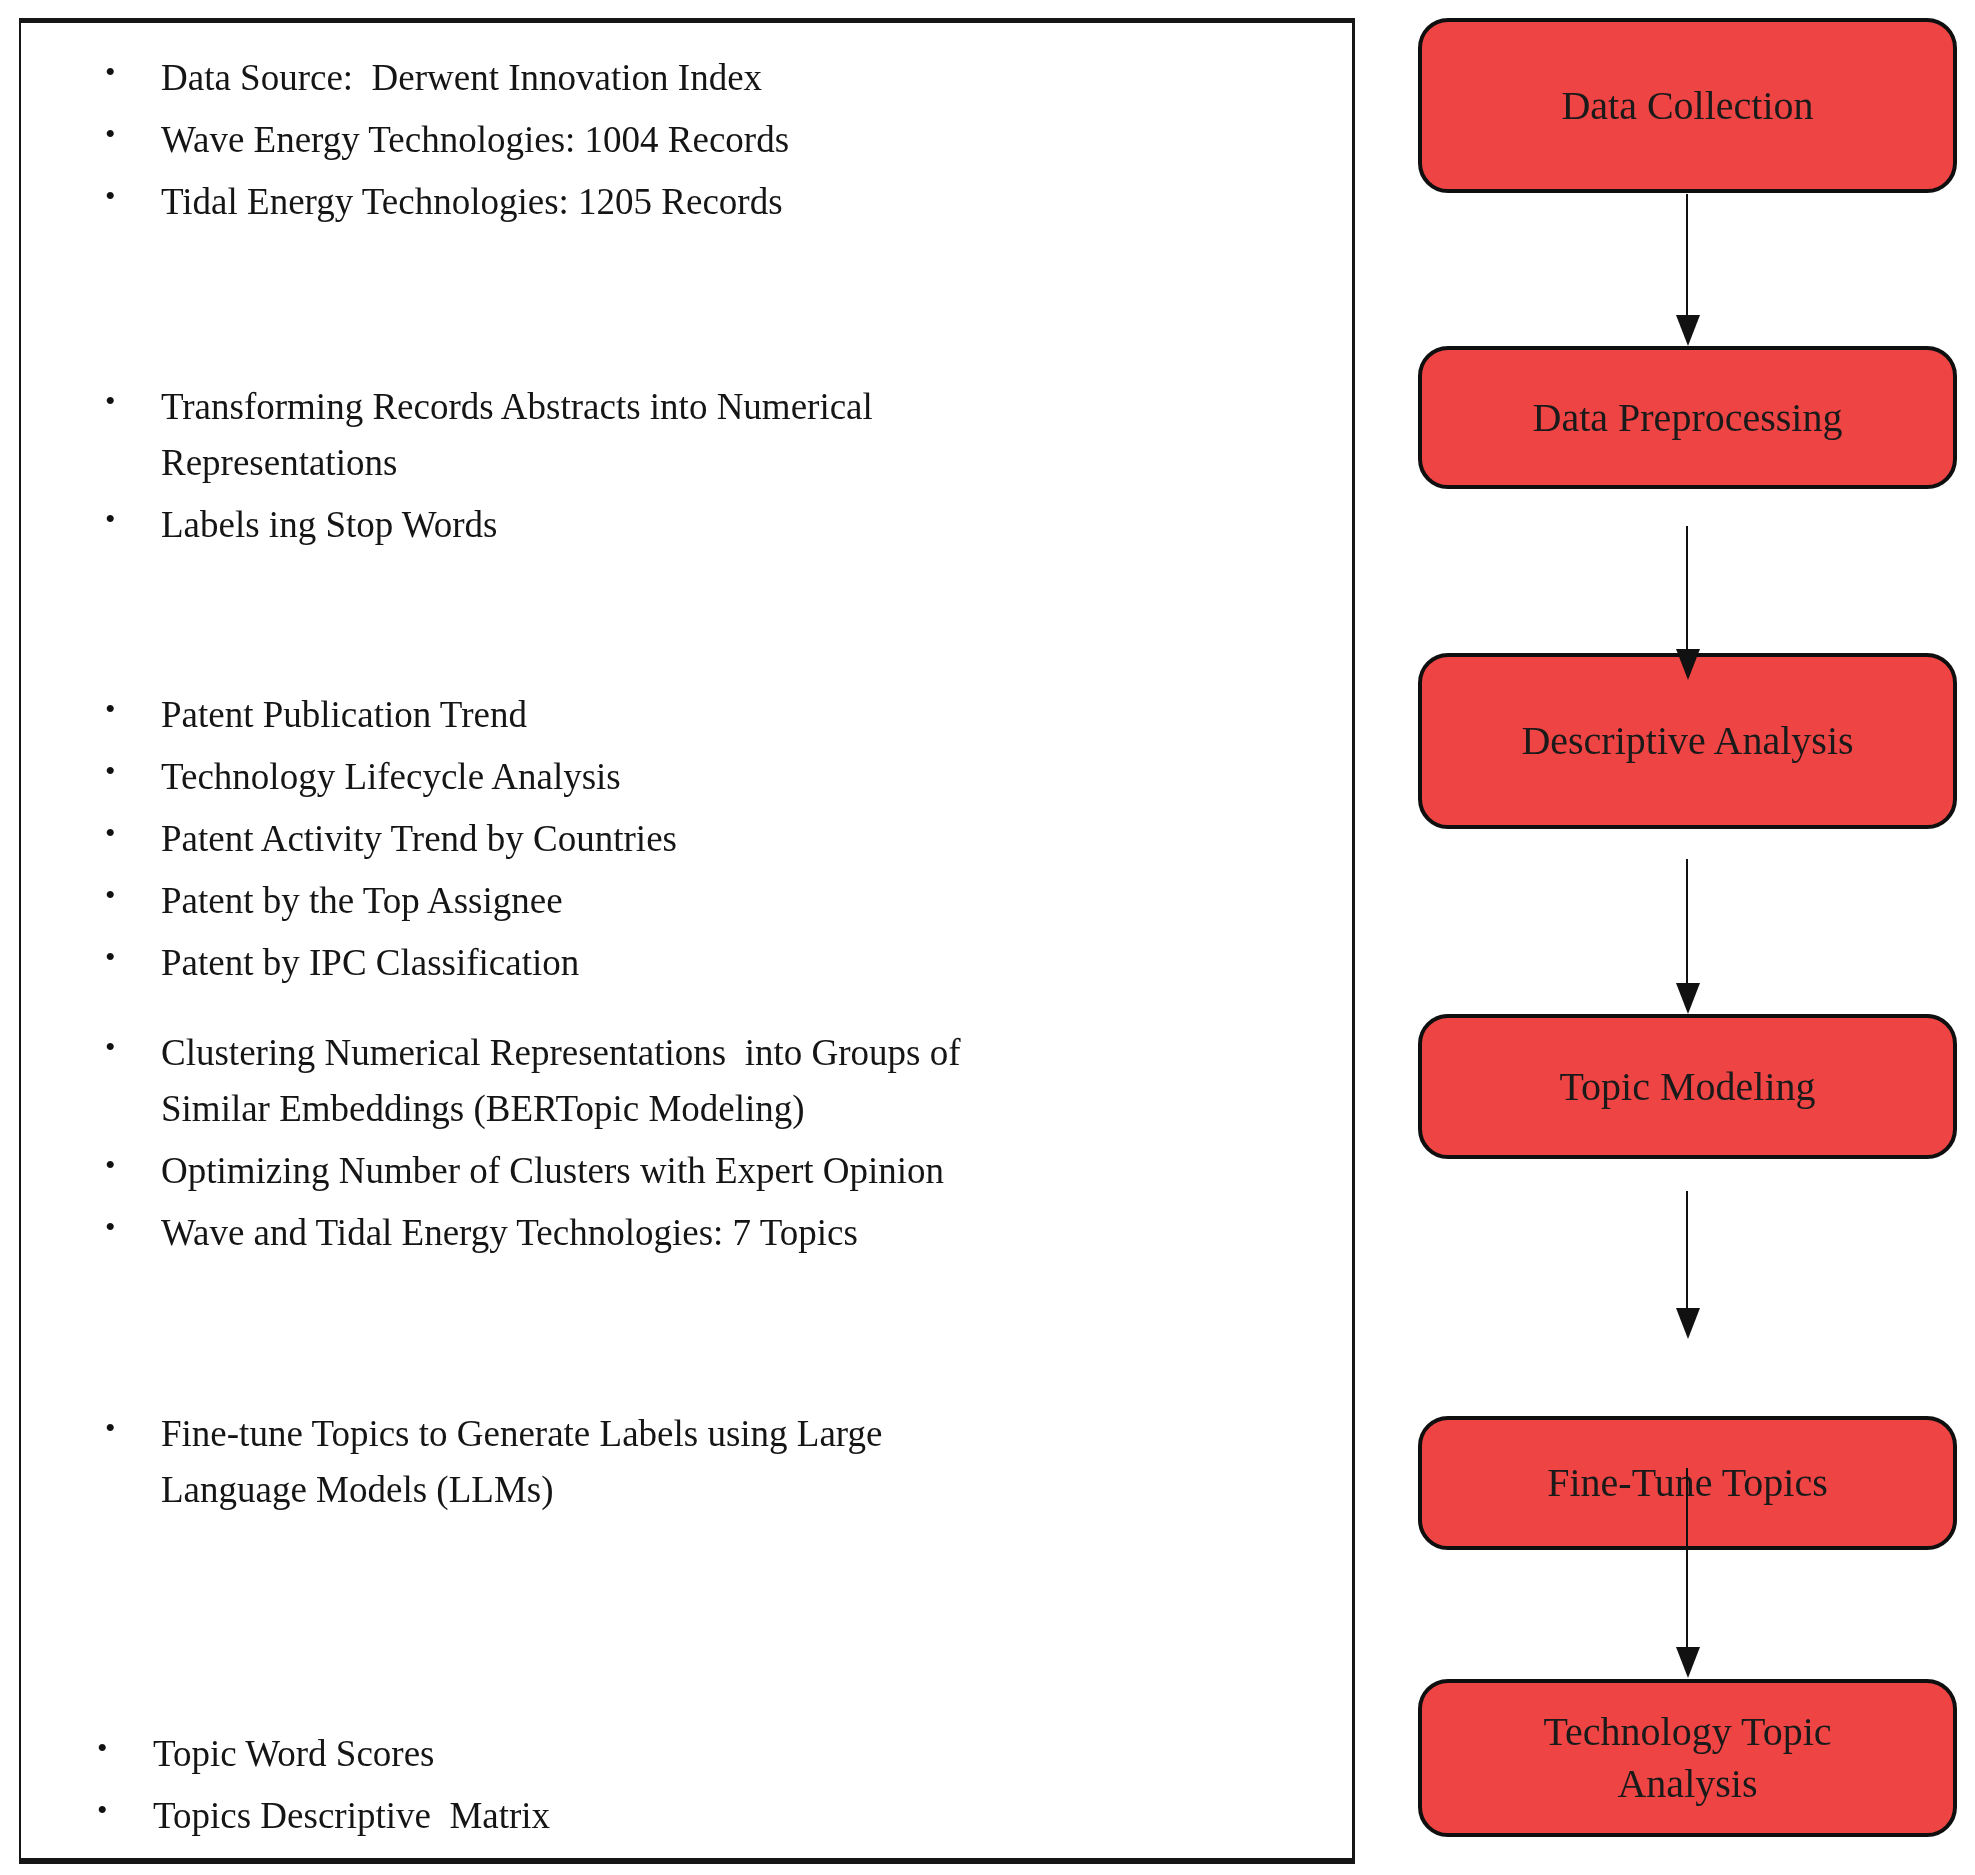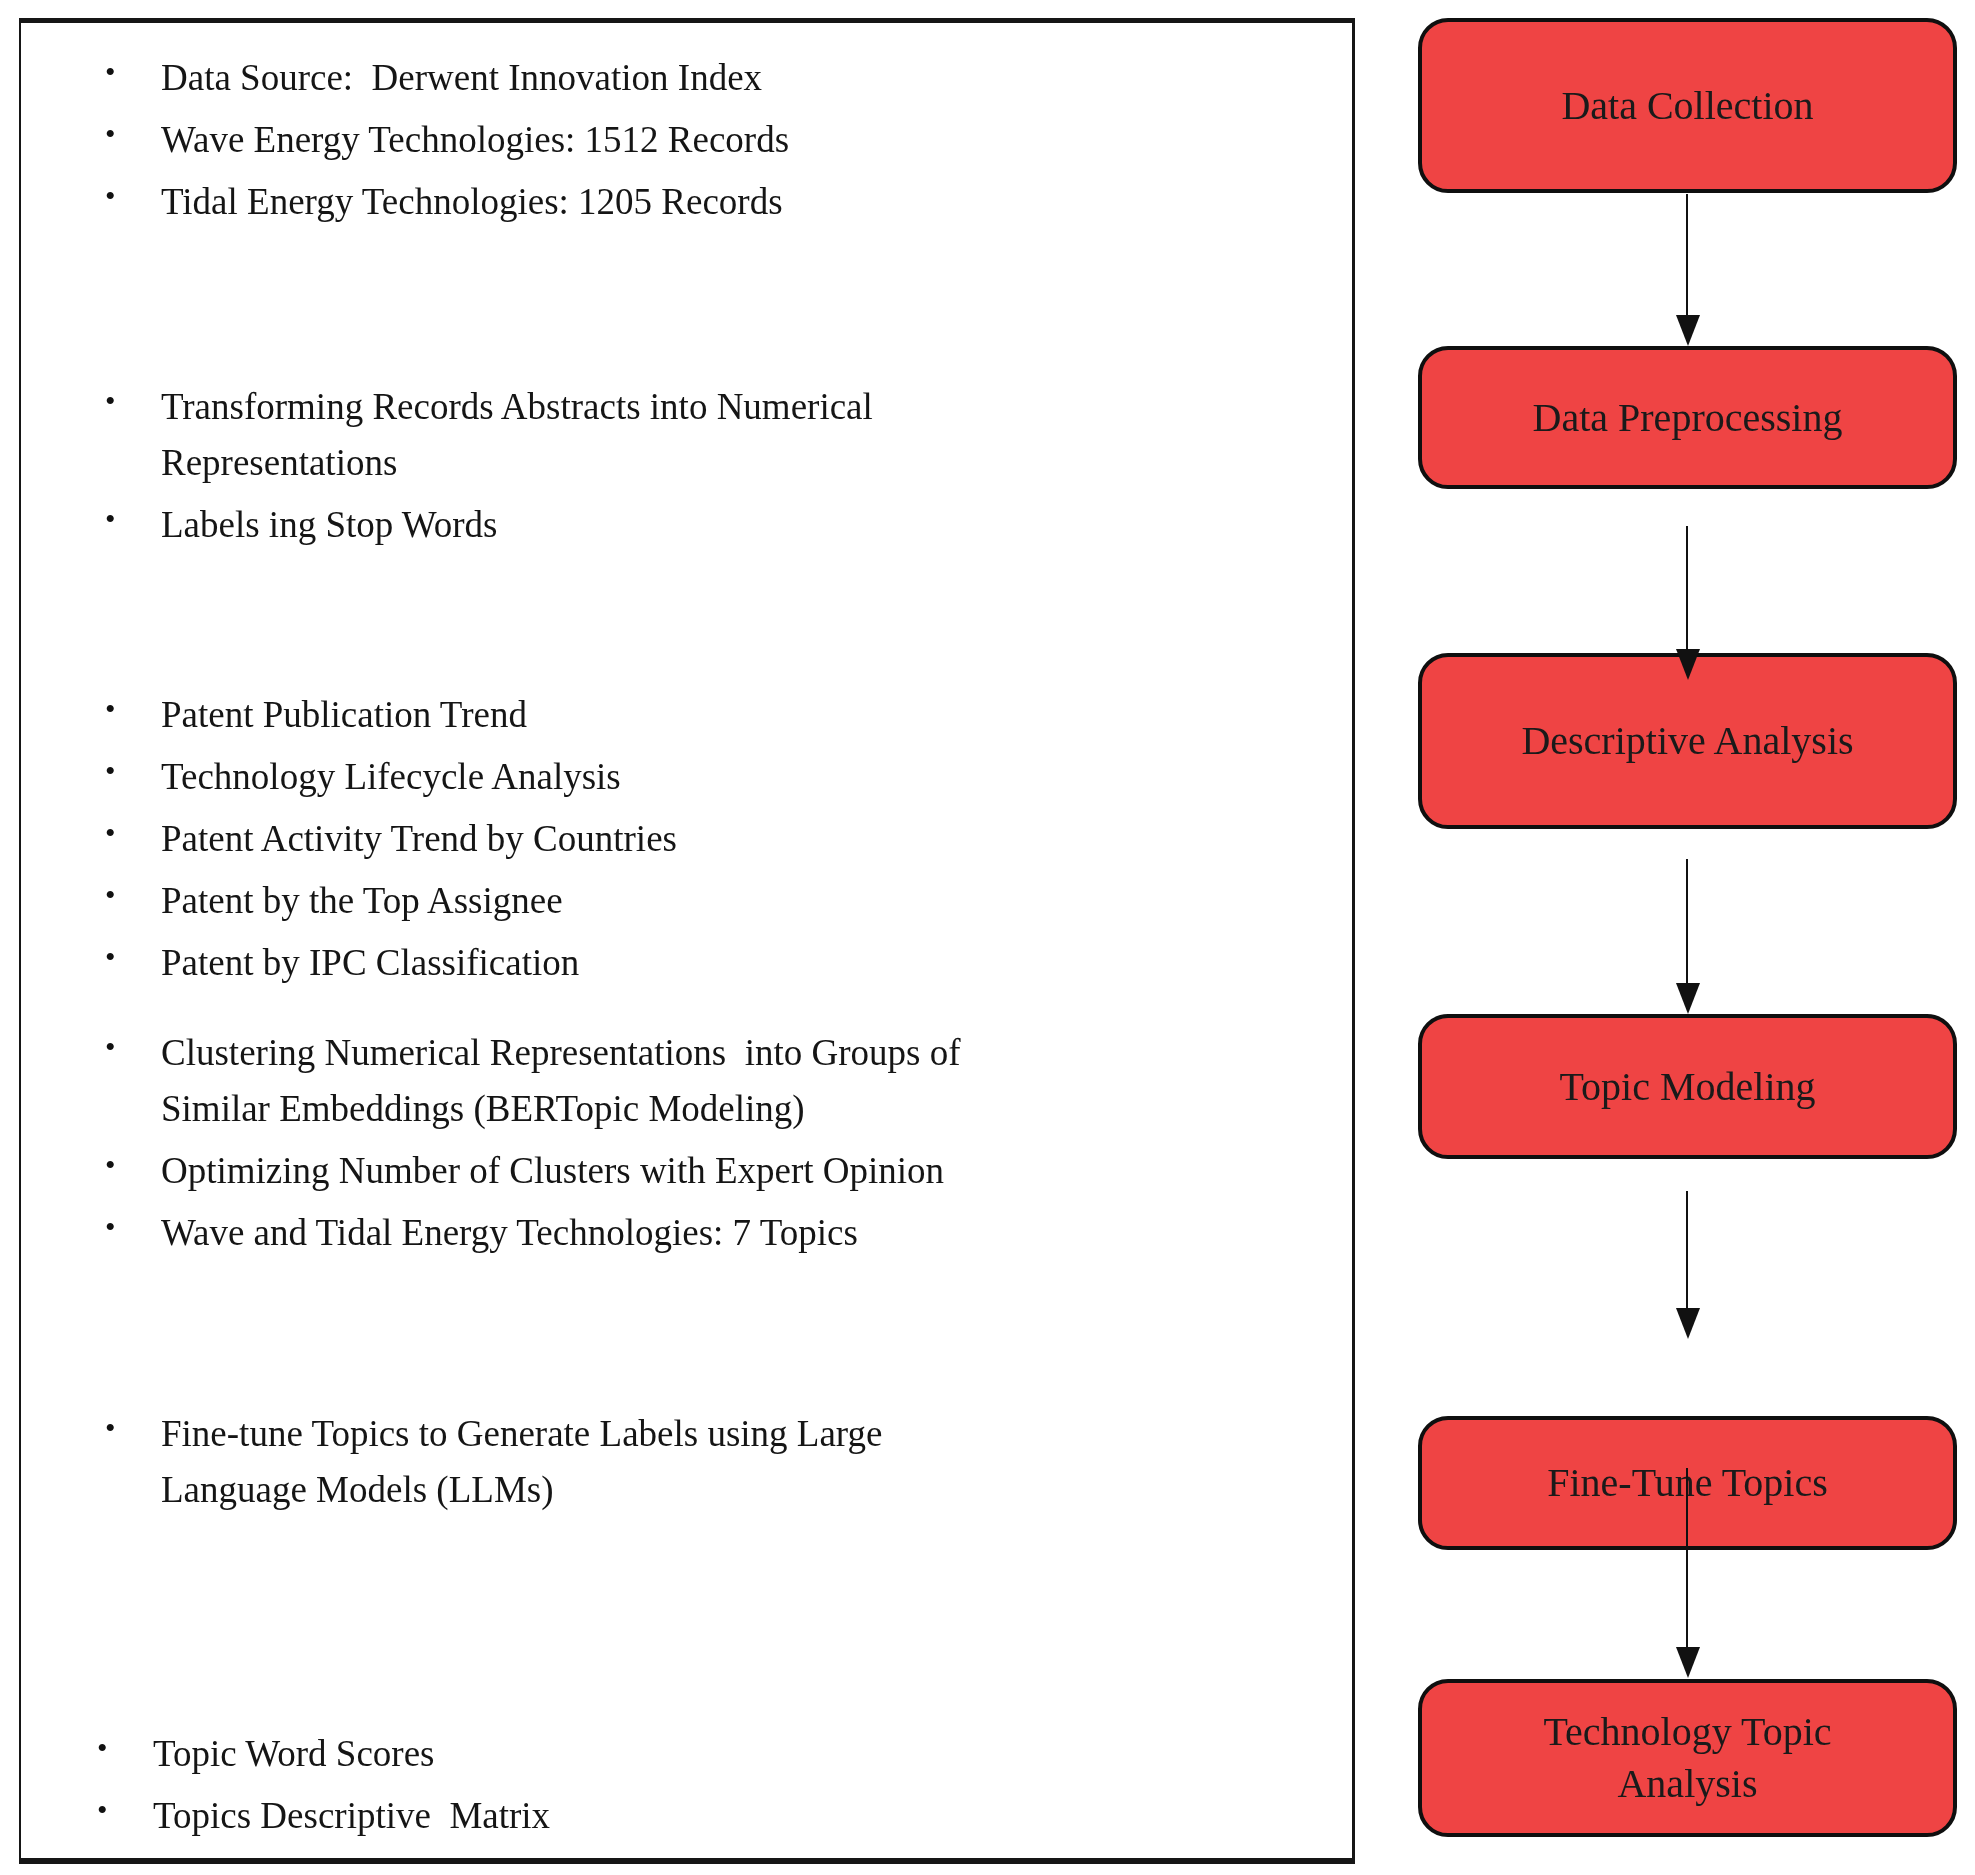--- a/index.html
+++ b/index.html
@@ -60,21 +60,21 @@
 
   <div class="panel">
 
     <div class="group g1">
       <div class="bullet-item">
         <span class="bullet">•</span>
         <span class="btext">Data Source:  Derwent Innovation Index</span>
       </div>
       <div class="bullet-item">
         <span class="bullet">•</span>
-        <span class="btext">Wave Energy Technologies: 1512 Records</span>
+        <span class="btext">Wave Energy Technologies: 1004 Records</span>
       </div>
       <div class="bullet-item">
         <span class="bullet">•</span>
         <span class="btext">Tidal Energy Technologies: 1205 Records</span>
       </div>
     </div>
 
     <div class="group g2">
       <div class="bullet-item">
         <span class="bullet">•</span>

